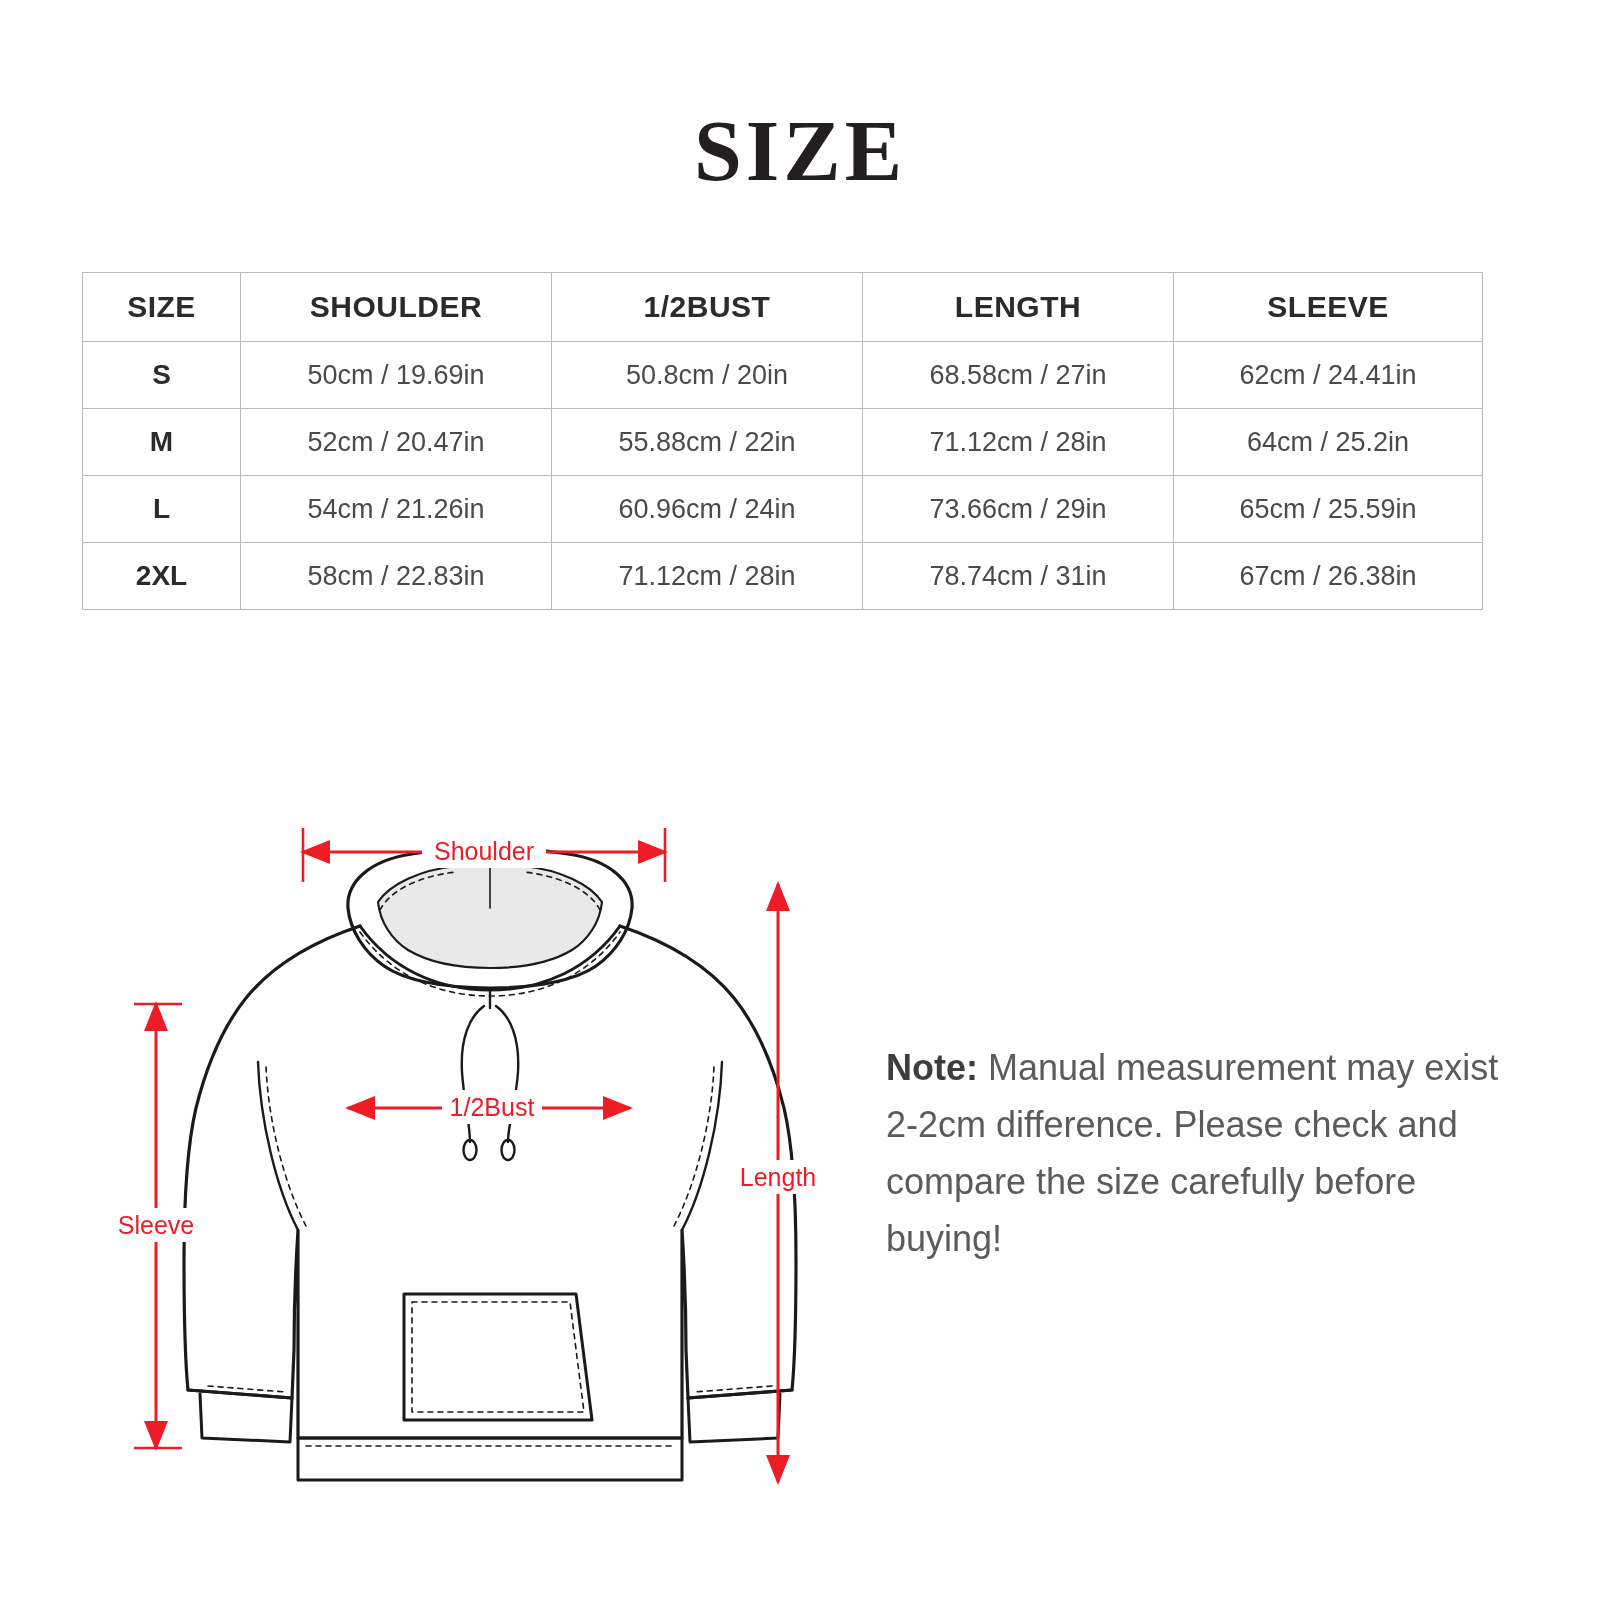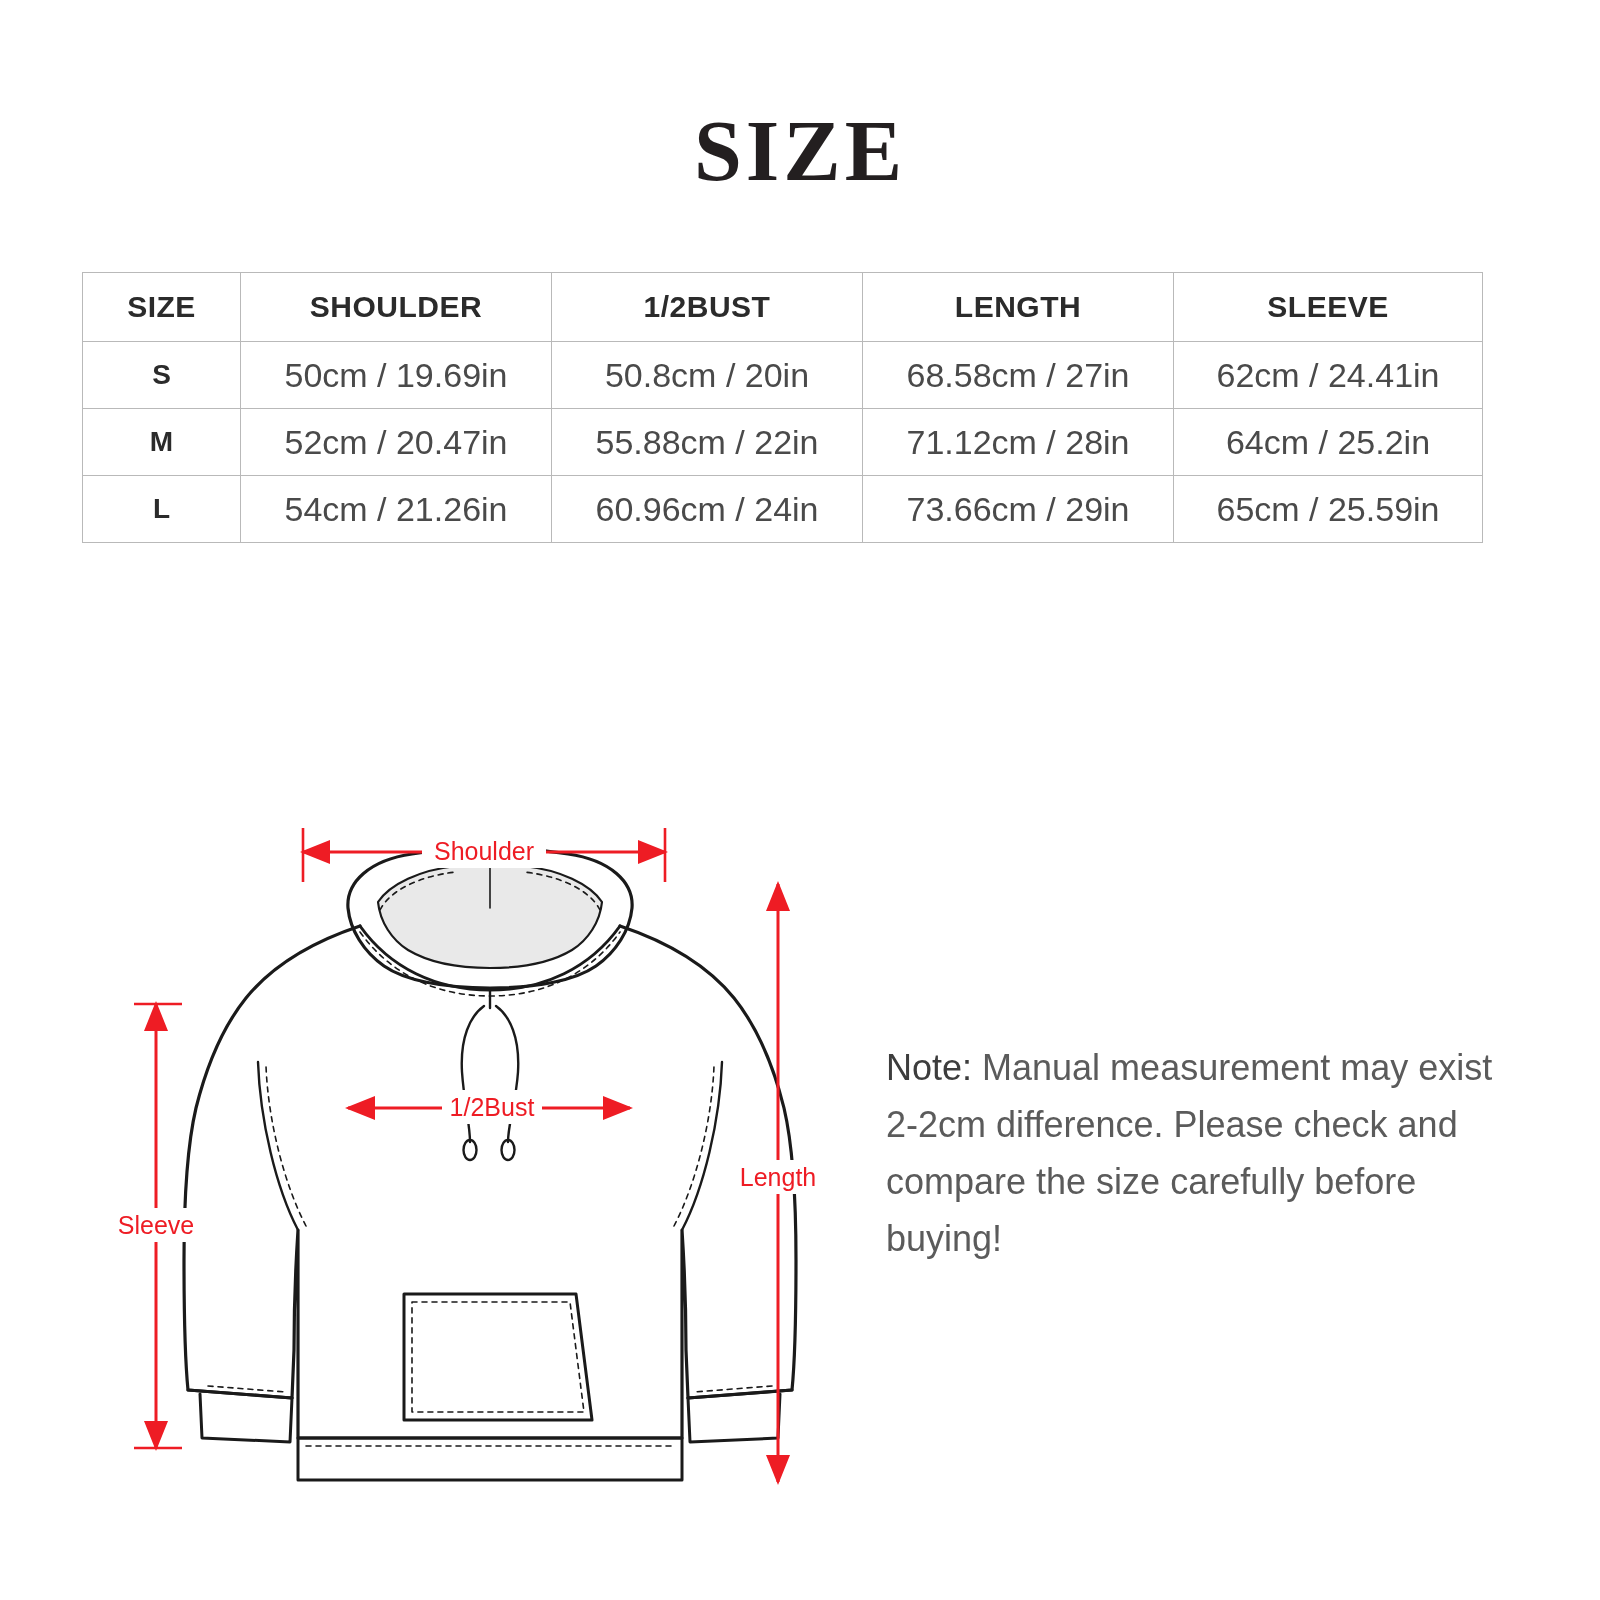--- a/index.html
+++ b/index.html
@@ -47,21 +47,21 @@
   }
   .size-table thead th {
     height: 66px;
     font-size: 30px;
     font-weight: 700;
     color: #2b2b2b;
     letter-spacing: 0.5px;
   }
   .size-table tbody td {
     height: 64px;
-    font-size: 34px;
+    font-size: 27px;
     color: #4a4a4a;
   }
   .size-table tbody td.sz {
     font-weight: 700;
     font-size: 28px;
     color: #2b2b2b;
   }
   .col-size { width: 158px; }
   .col-sh   { width: 311px; }
   .col-bust { width: 311px; }
@@ -83,21 +83,21 @@
     left: 886px;
     top: 1040px;
     width: 640px;
     font-size: 36px;
     line-height: 1.58;
     color: #5b5b5b;
     font-family: "Liberation Sans", sans-serif;
   }
   .note b {
     color: #3d3d3d;
-    font-weight: 400;
+    font-weight: 700;
   }
 </style>
 </head>
 <body>
 
 <div class="title">SIZE</div>
 
 <table class="size-table">
   <colgroup>
     <col class="col-size">
@@ -129,20 +129,27 @@
       <td>55.88cm / 22in</td>
       <td>71.12cm / 28in</td>
       <td>64cm / 25.2in</td>
     </tr>
     <tr>
       <td class="sz">L</td>
       <td>54cm / 21.26in</td>
       <td>60.96cm / 24in</td>
       <td>73.66cm / 29in</td>
       <td>65cm / 25.59in</td>
+    </tr>
+    <tr>
+      <td class="sz">2XL</td>
+      <td>58cm / 22.83in</td>
+      <td>71.12cm / 28in</td>
+      <td>78.74cm / 31in</td>
+      <td>67cm / 26.38in</td>
     </tr>
   </tbody>
 </table>
 
 <div class="diagram">
   <svg width="820" height="720" viewBox="0 0 820 720" xmlns="http://www.w3.org/2000/svg">
     <defs>
       <marker id="ar" markerWidth="11" markerHeight="11" refX="9" refY="4" orient="auto" markerUnits="strokeWidth">
         <path d="M0,0 L10,4 L0,8 z" fill="#ee1c24"></path>
       </marker>

